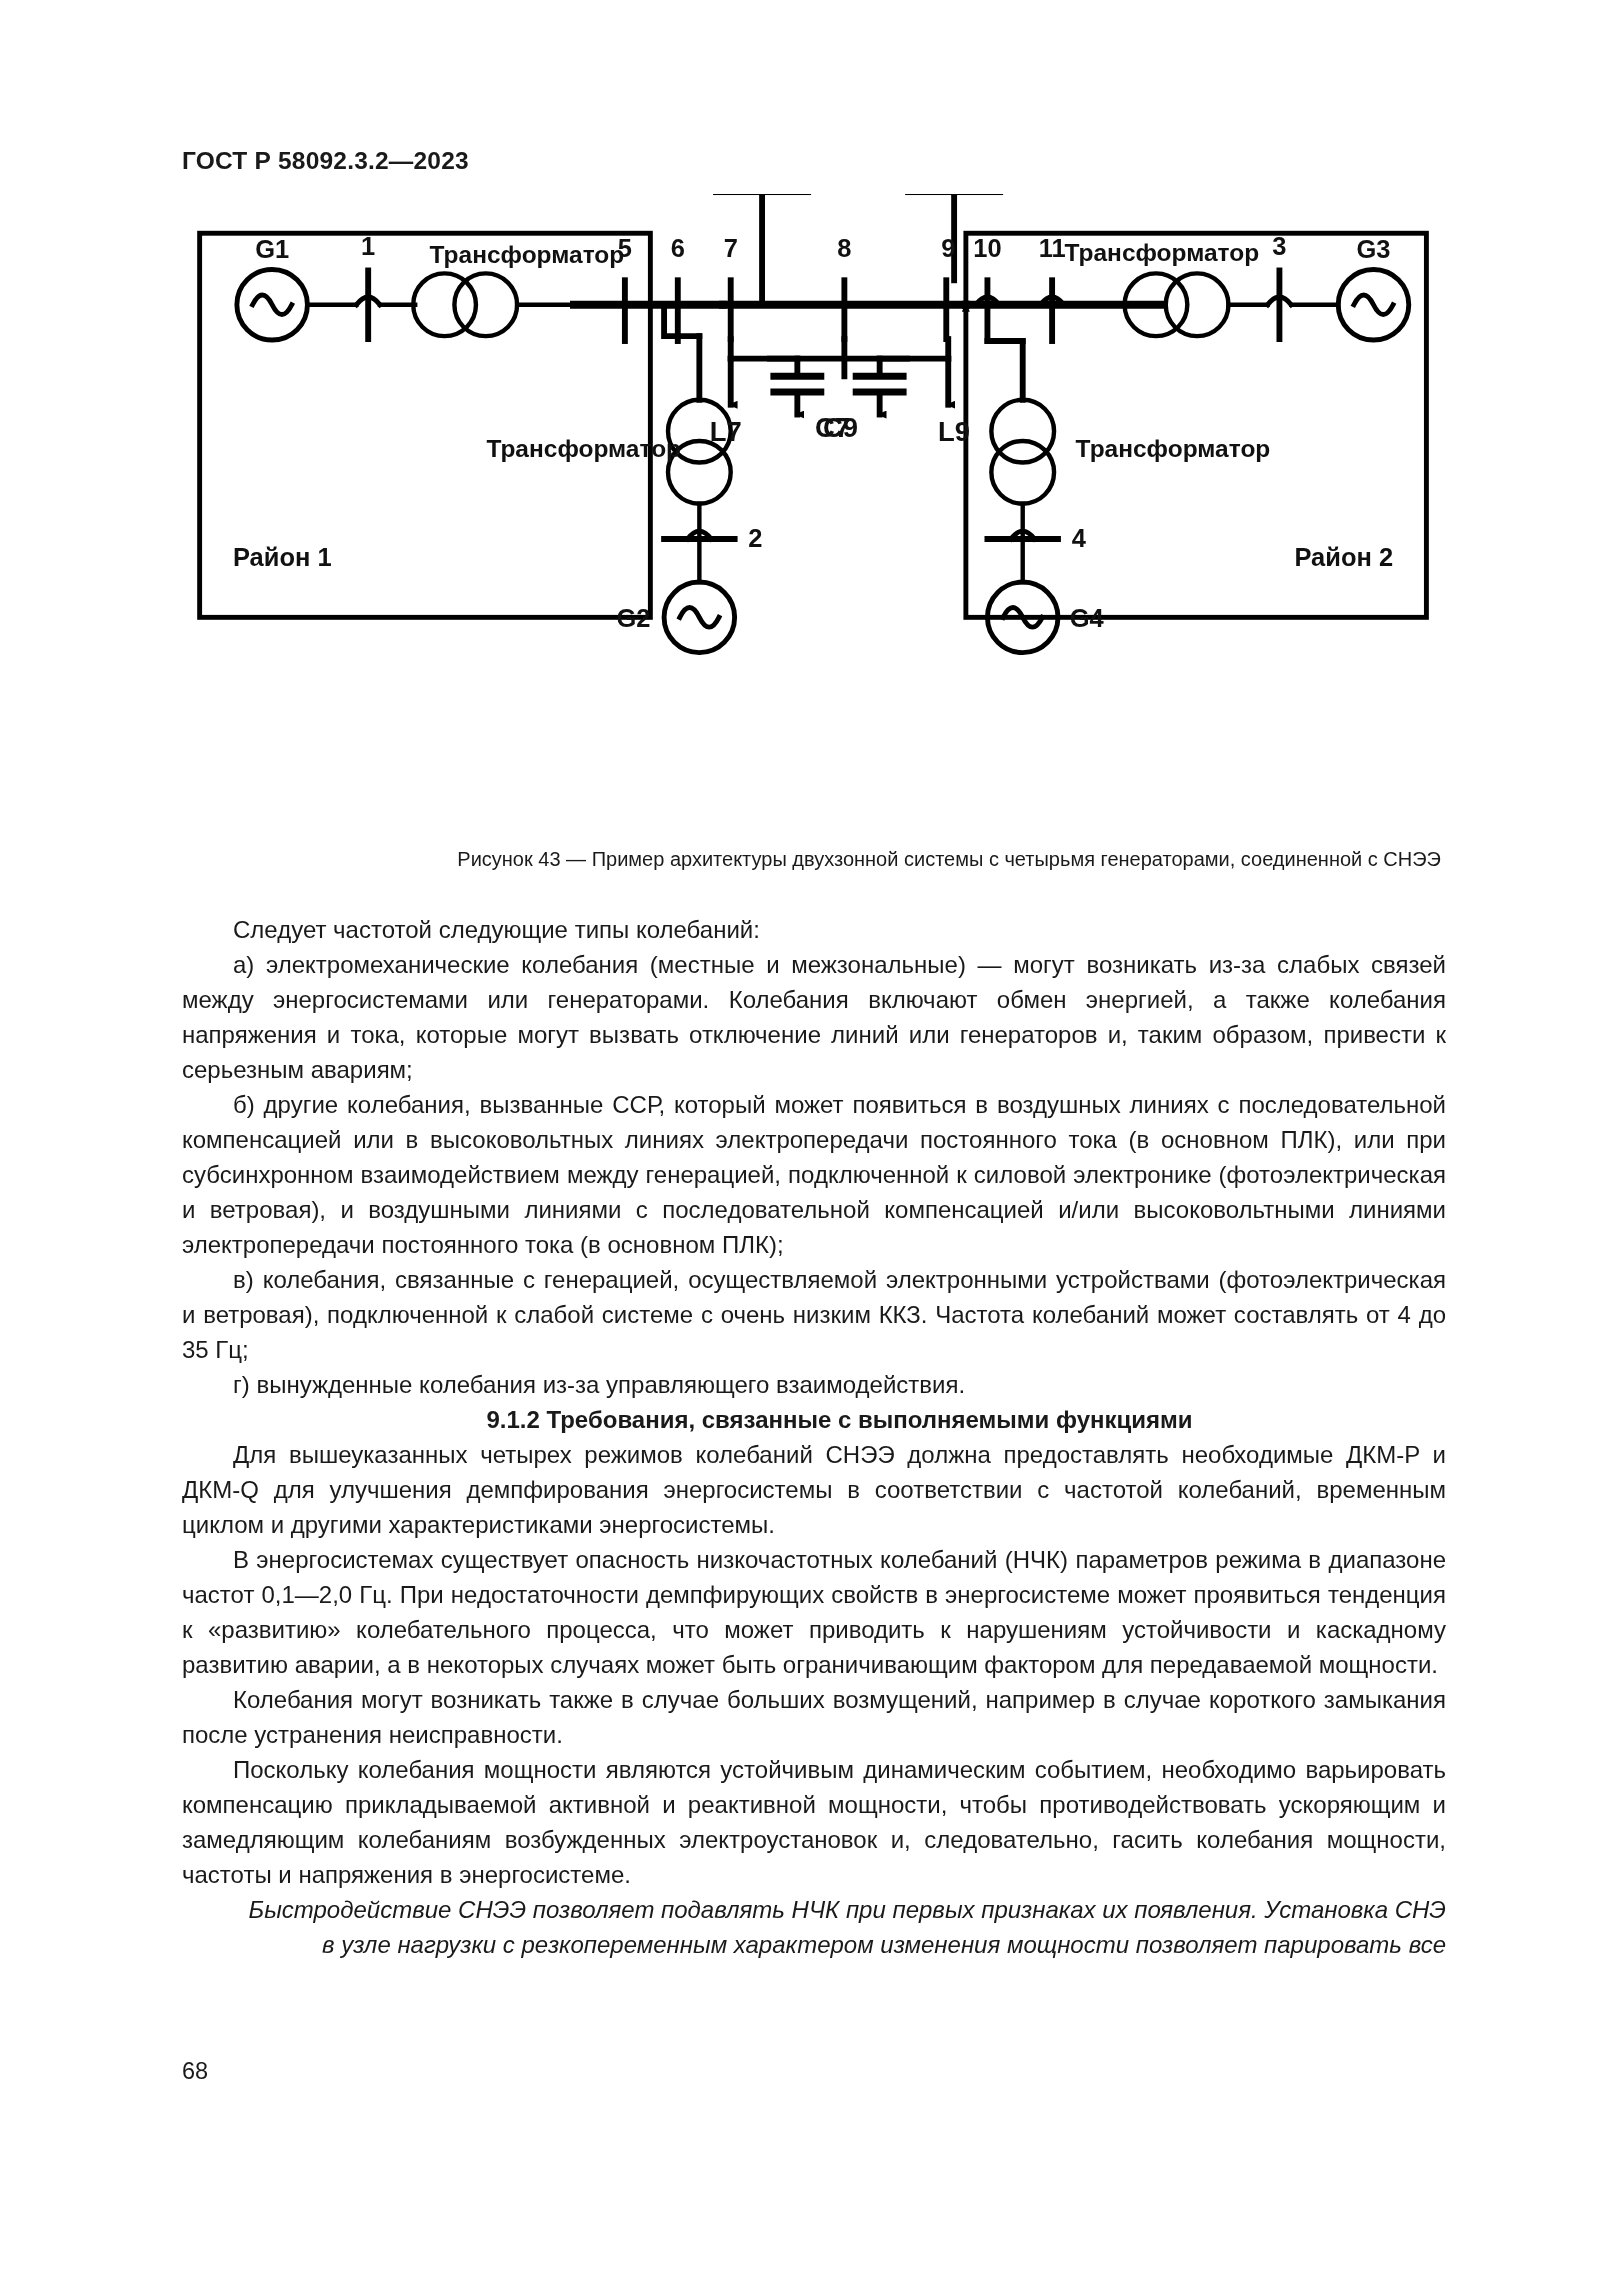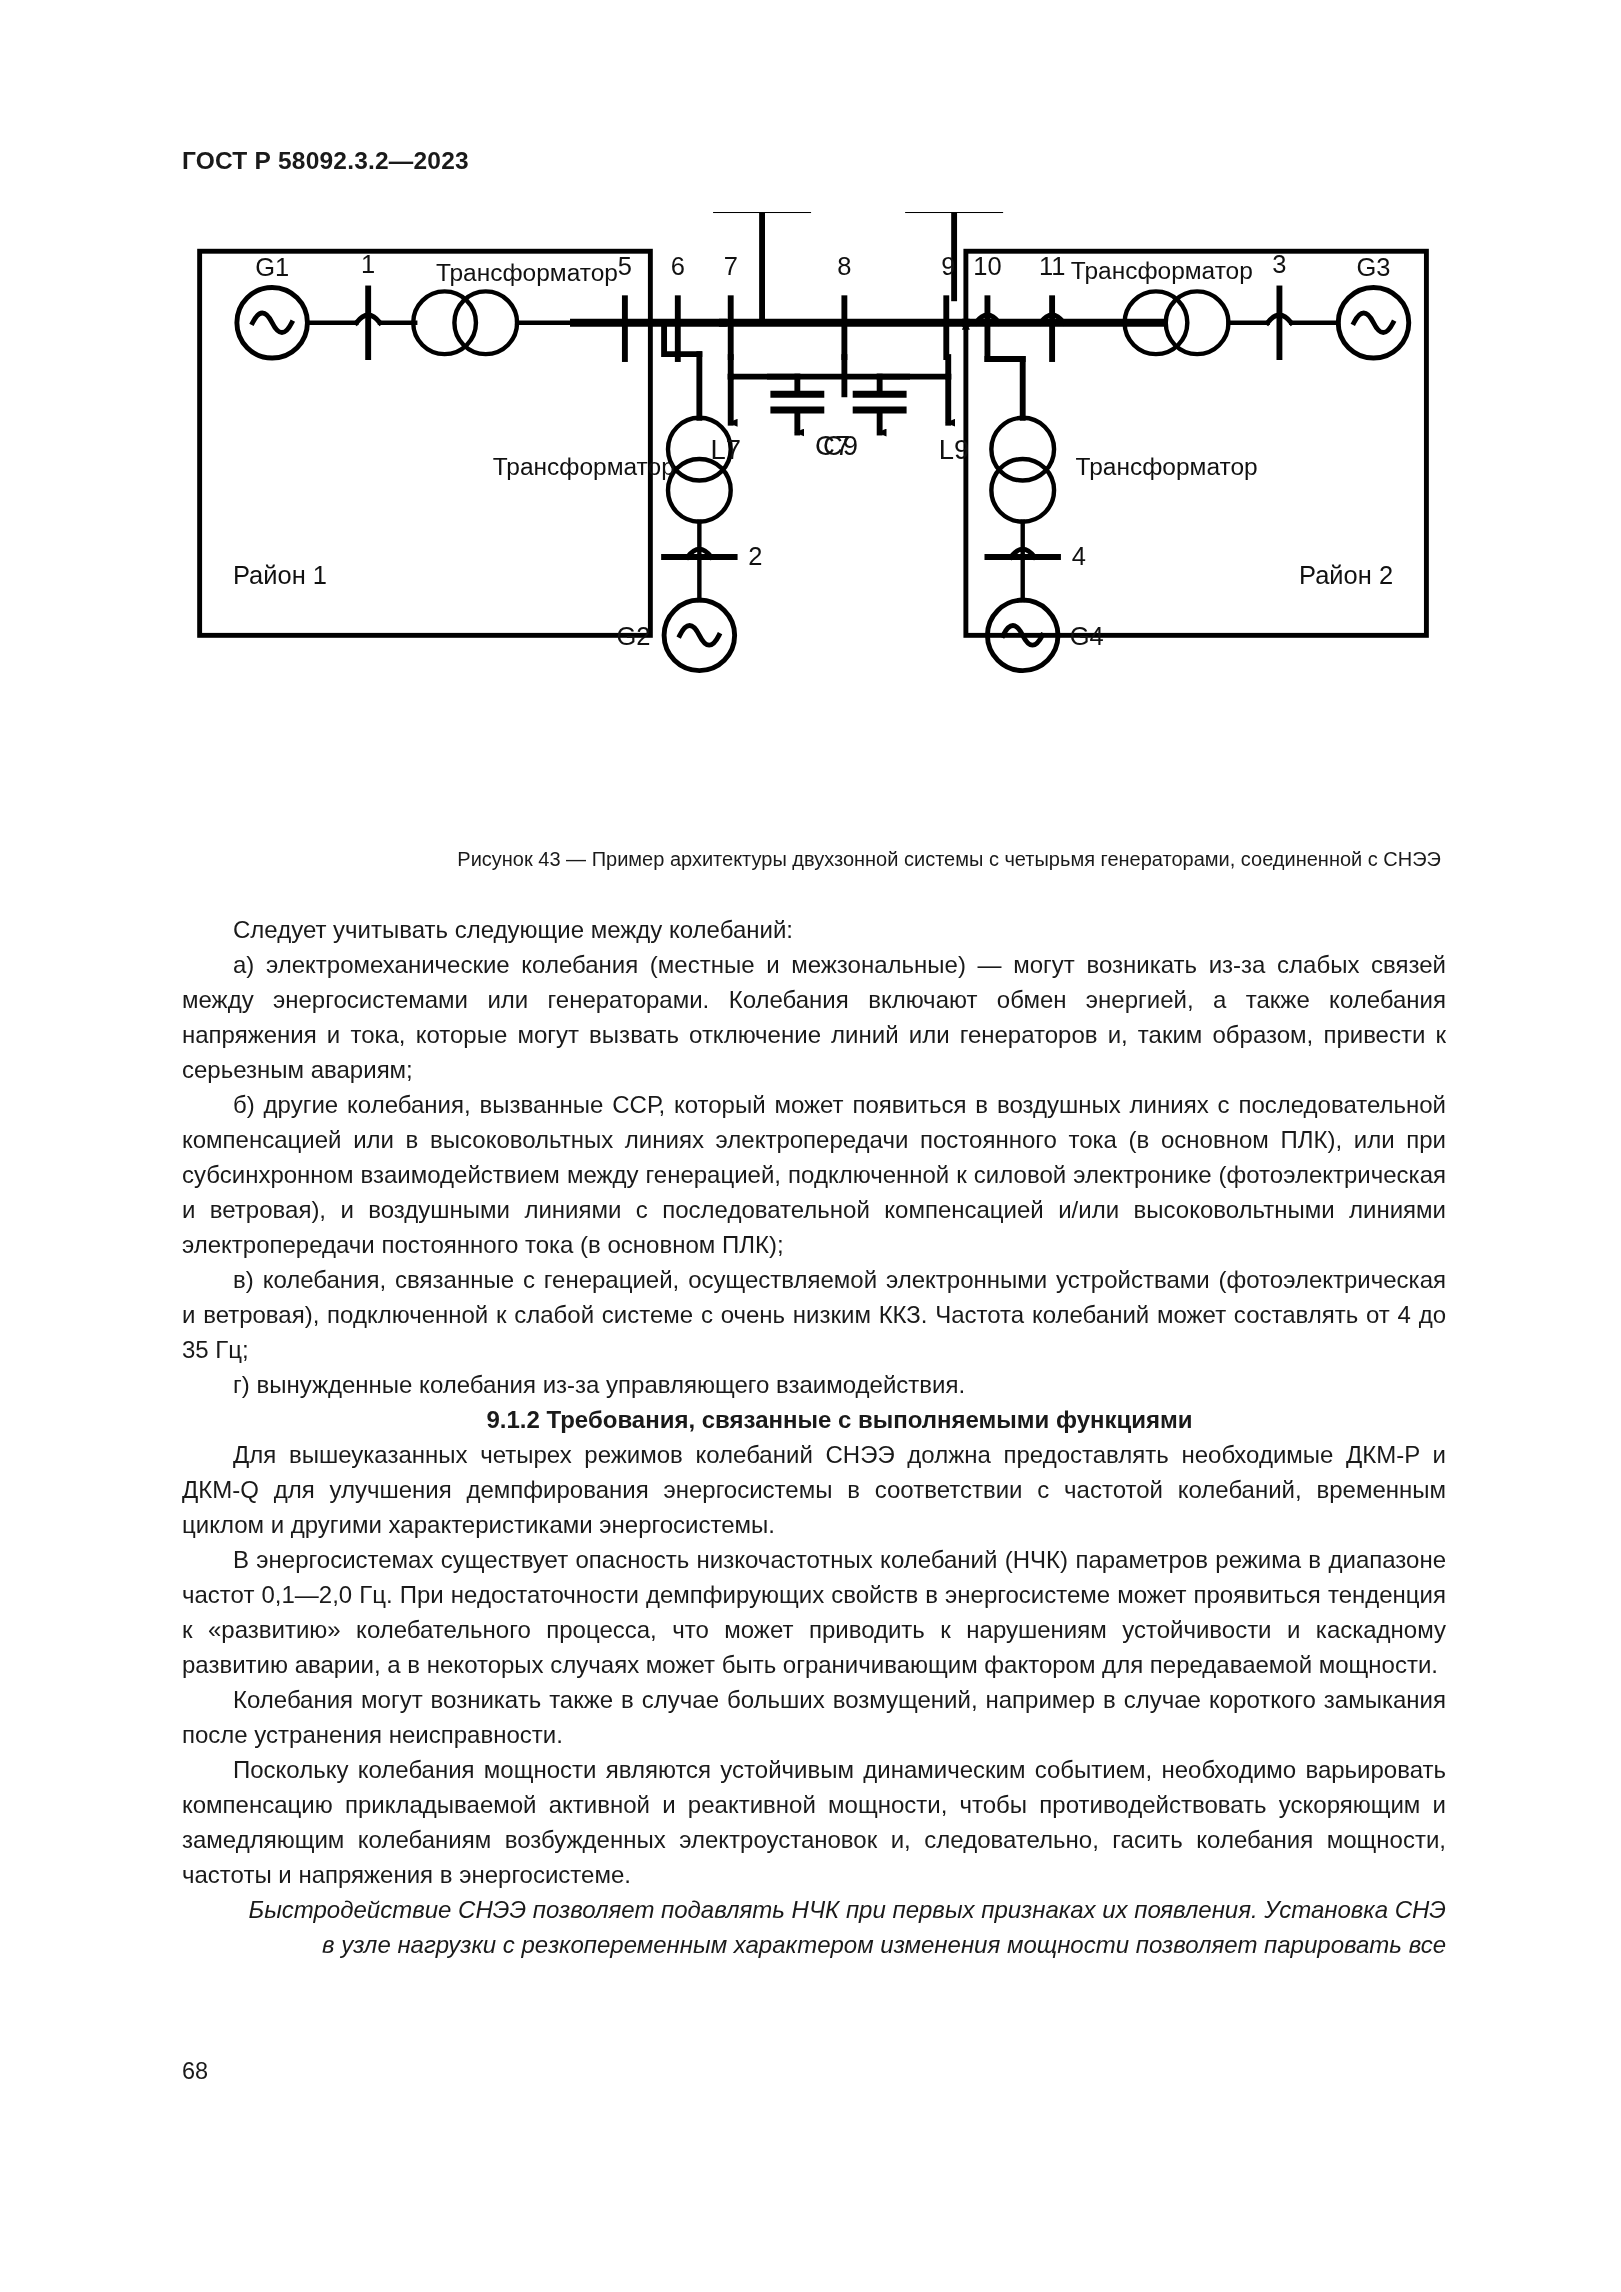--- a/index.html
+++ b/index.html
@@ -25,23 +25,24 @@
     top: 147px;
     font-size: 24.5px;
     font-weight: bold;
     letter-spacing: 0.2px;
   }
 
   
   .figure-wrap {
     position: absolute;
     left: 182px;
-    top: 212px;
+    top: 194px;
     width: 1264px;
     height: 637px;
+    font-weight: bold;
   }
   .figure-svg { display: block; }
 
   .caption {
     position: absolute;
     left: 235px;
     top: 845px;
     width: 1206px;
     font-size: 20px;
     line-height: 29px;
@@ -237,21 +238,21 @@
 
         <text x="52" y="380" font-size="26" text-anchor="start">Район 1</text>
         <text x="1236" y="380" font-size="26" text-anchor="end">Район 2</text>
       </g>
     </svg>
   </div>
 
   <div class="caption">Рисунок 43 — Пример архитектуры двухзонной системы с четырьмя генераторами, соединенной с СНЭЭ</div>
 
   <div class="body">
-    <p class="p indent">Следует учитывать следующие между колебаний:</p>
+    <p class="p indent">Следует частотой следующие типы колебаний:</p>
     <p class="p indent">а) электромеханические колебания (местные и межзональные) — могут возникать из-за слабых связей между энергосистемами или генераторами. Колебания включают обмен энергией, а также колебания напряжения и тока, которые могут вызвать отключение линий или генераторов и, таким образом, привести к серьезным авариям;</p>
     <p class="p indent">б) другие колебания, вызванные ССР, который может появиться в воздушных линиях с последовательной компенсацией или в высоковольтных линиях электропередачи постоянного тока (в основном ПЛК), или при субсинхронном взаимодействием между генерацией, подключенной к силовой электронике (фотоэлектрическая и ветровая), и воздушными линиями с последовательной компенсацией и/или высоковольтными линиями электропередачи постоянного тока (в основном ПЛК);</p>
     <p class="p indent">в) колебания, связанные с генерацией, осуществляемой электронными устройствами (фотоэлектрическая и ветровая), подключенной к слабой системе с очень низким ККЗ. Частота колебаний может составлять от 4 до 35 Гц;</p>
     <p class="p indent">г) вынужденные колебания из-за управляющего взаимодействия.</p>
     <p class="p bold">9.1.2  Требования, связанные с выполняемыми функциями</p>
     <p class="p indent">Для вышеуказанных четырех режимов колебаний СНЭЭ должна предоставлять необходимые ДКМ-P и ДКМ-Q для улучшения демпфирования энергосистемы в соответствии с частотой колебаний, временным циклом и другими характеристиками энергосистемы.</p>
     <p class="p indent">В энергосистемах существует опасность низкочастотных колебаний (НЧК) параметров режима в диапазоне частот 0,1—2,0 Гц. При недостаточности демпфирующих свойств в энергосистеме может проявиться тенденция к «развитию» колебательного процесса, что может приводить к нарушениям устойчивости и каскадному развитию аварии, а в некоторых случаях может быть ограничивающим фактором для передаваемой мощности.</p>
     <p class="p indent">Колебания могут возникать также в случае больших возмущений, например в случае короткого замыкания после устранения неисправности.</p>
     <p class="p indent">Поскольку колебания мощности являются устойчивым динамическим событием, необходимо варьировать компенсацию прикладываемой активной и реактивной мощности, чтобы противодействовать ускоряющим и замедляющим колебаниям возбужденных электроустановок и, следовательно, гасить колебания мощности, частоты и напряжения в энергосистеме.</p>
     <p class="p indent">Быстродействие СНЭЭ позволяет подавлять НЧК при первых признаках их появления. Установка СНЭ в узле нагрузки с резкопеременным характером изменения мощности позволяет парировать все</p>

